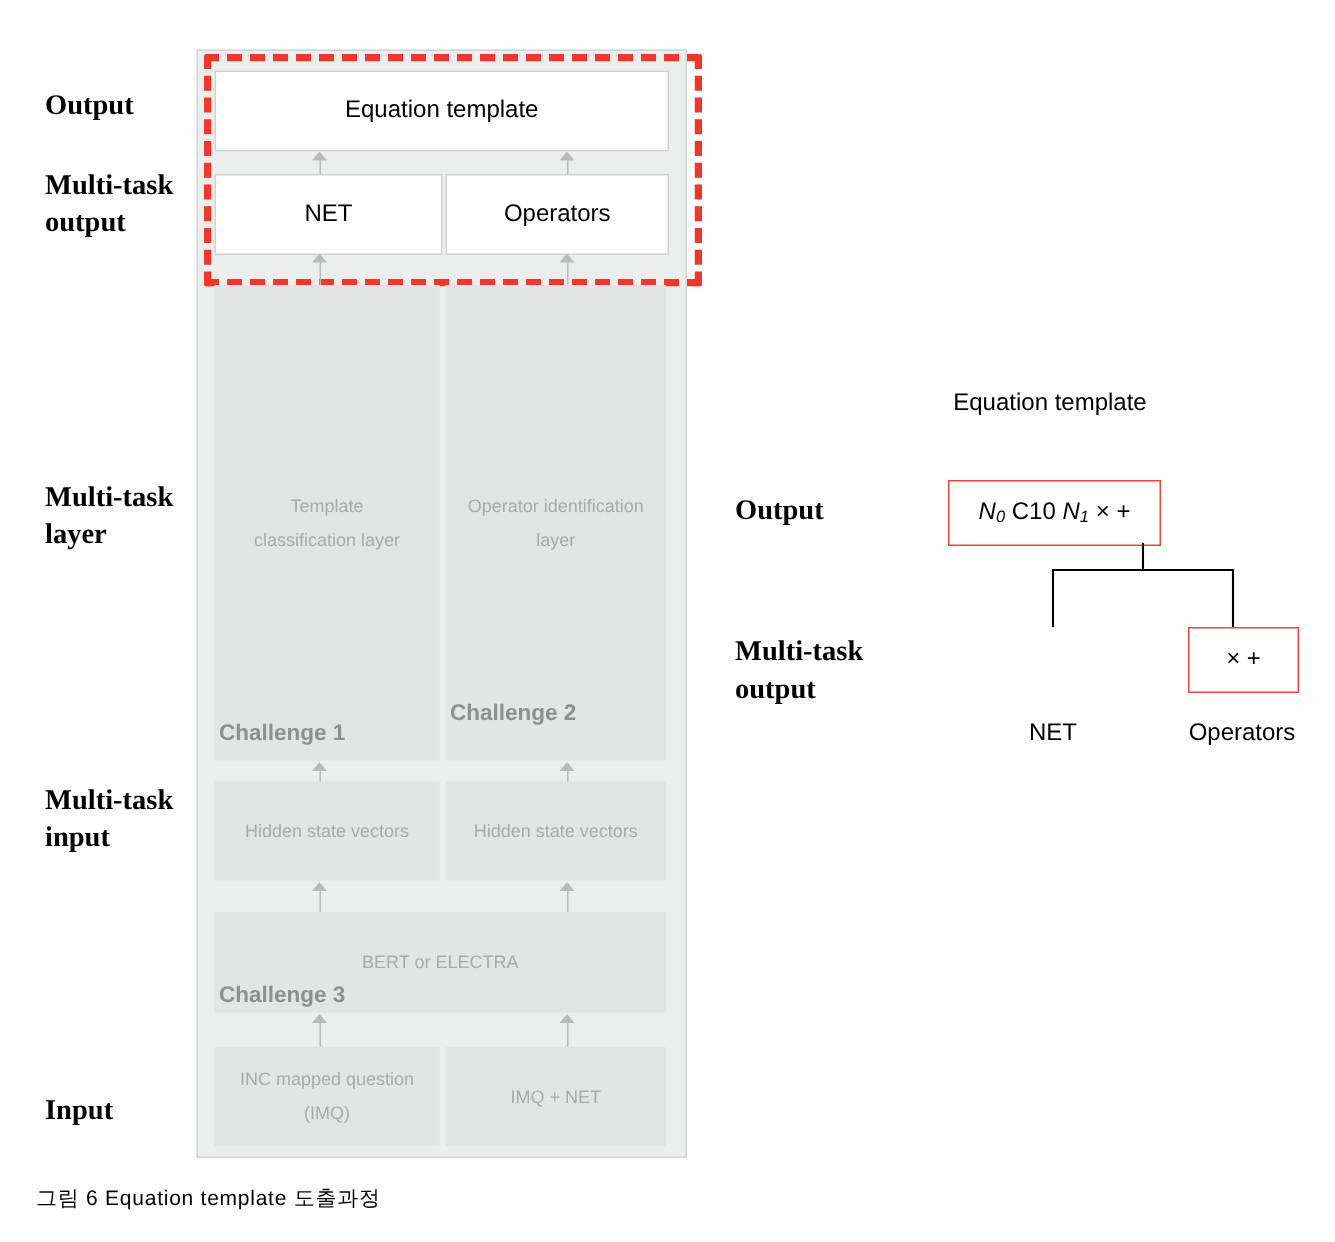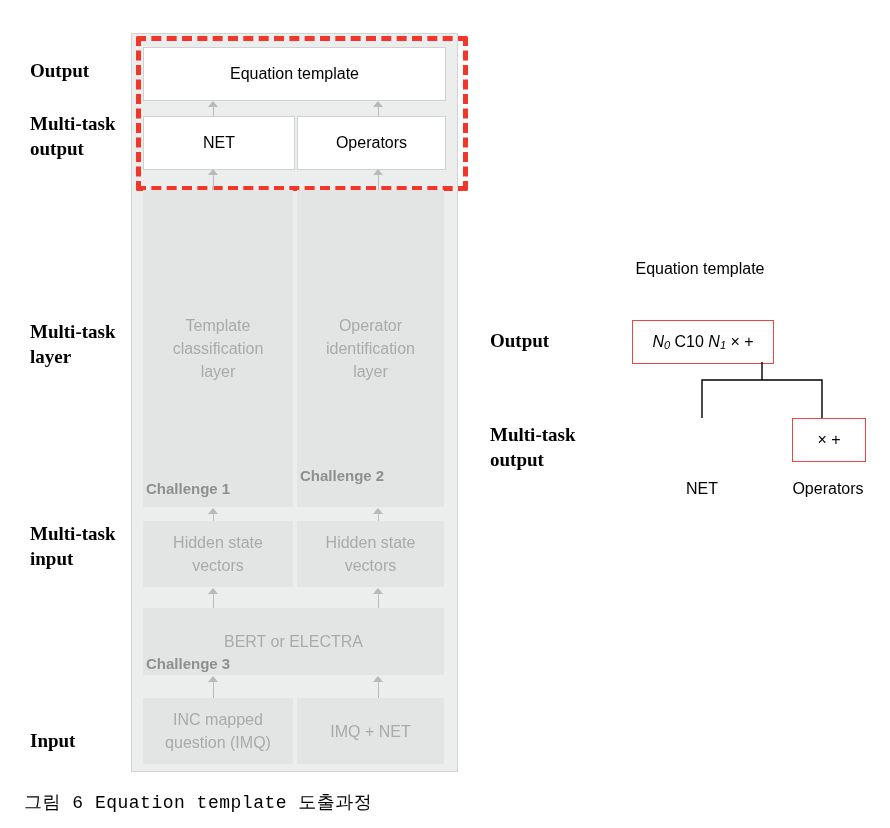--- a/index.html
+++ b/index.html
@@ -58,21 +58,21 @@
     background: #ffffff;
     border: 1px solid #d0d1d1;
     font-size: 16px;
     color: #000;
   }
 
   .grey-box {
     position: absolute;
     background: #e3e4e4;
     border: none;
-    font-size: 16px;
+    font-size: 12px;
     color: #a9abab;
     line-height: 23px;
   }
 
   .challenge-tag {
     position: absolute;
     font-family: "Liberation Sans", sans-serif;
     font-weight: bold;
     font-size: 15px;
     color: #8e9090;
@@ -147,22 +147,22 @@
     text-align: center;
   }
   .sub { font-size: 11px; vertical-align: -2px; }
   .ital { font-style: italic; }
 
   
   #figure-caption {
     position: absolute;
     left: 24px;
     top: 790px;
-    font-family: Liberation Mono, monospace;
-    font-size: 18px;
+    font-family: Liberation Sans, sans-serif;
+    font-size: 14px;
     color: #000;
     letter-spacing: 0.5px;
   }
 </style>
 </head>
 <body>
 
 <div id="left-diagram">
 
   <div class="row-label" style="top:58px;">

